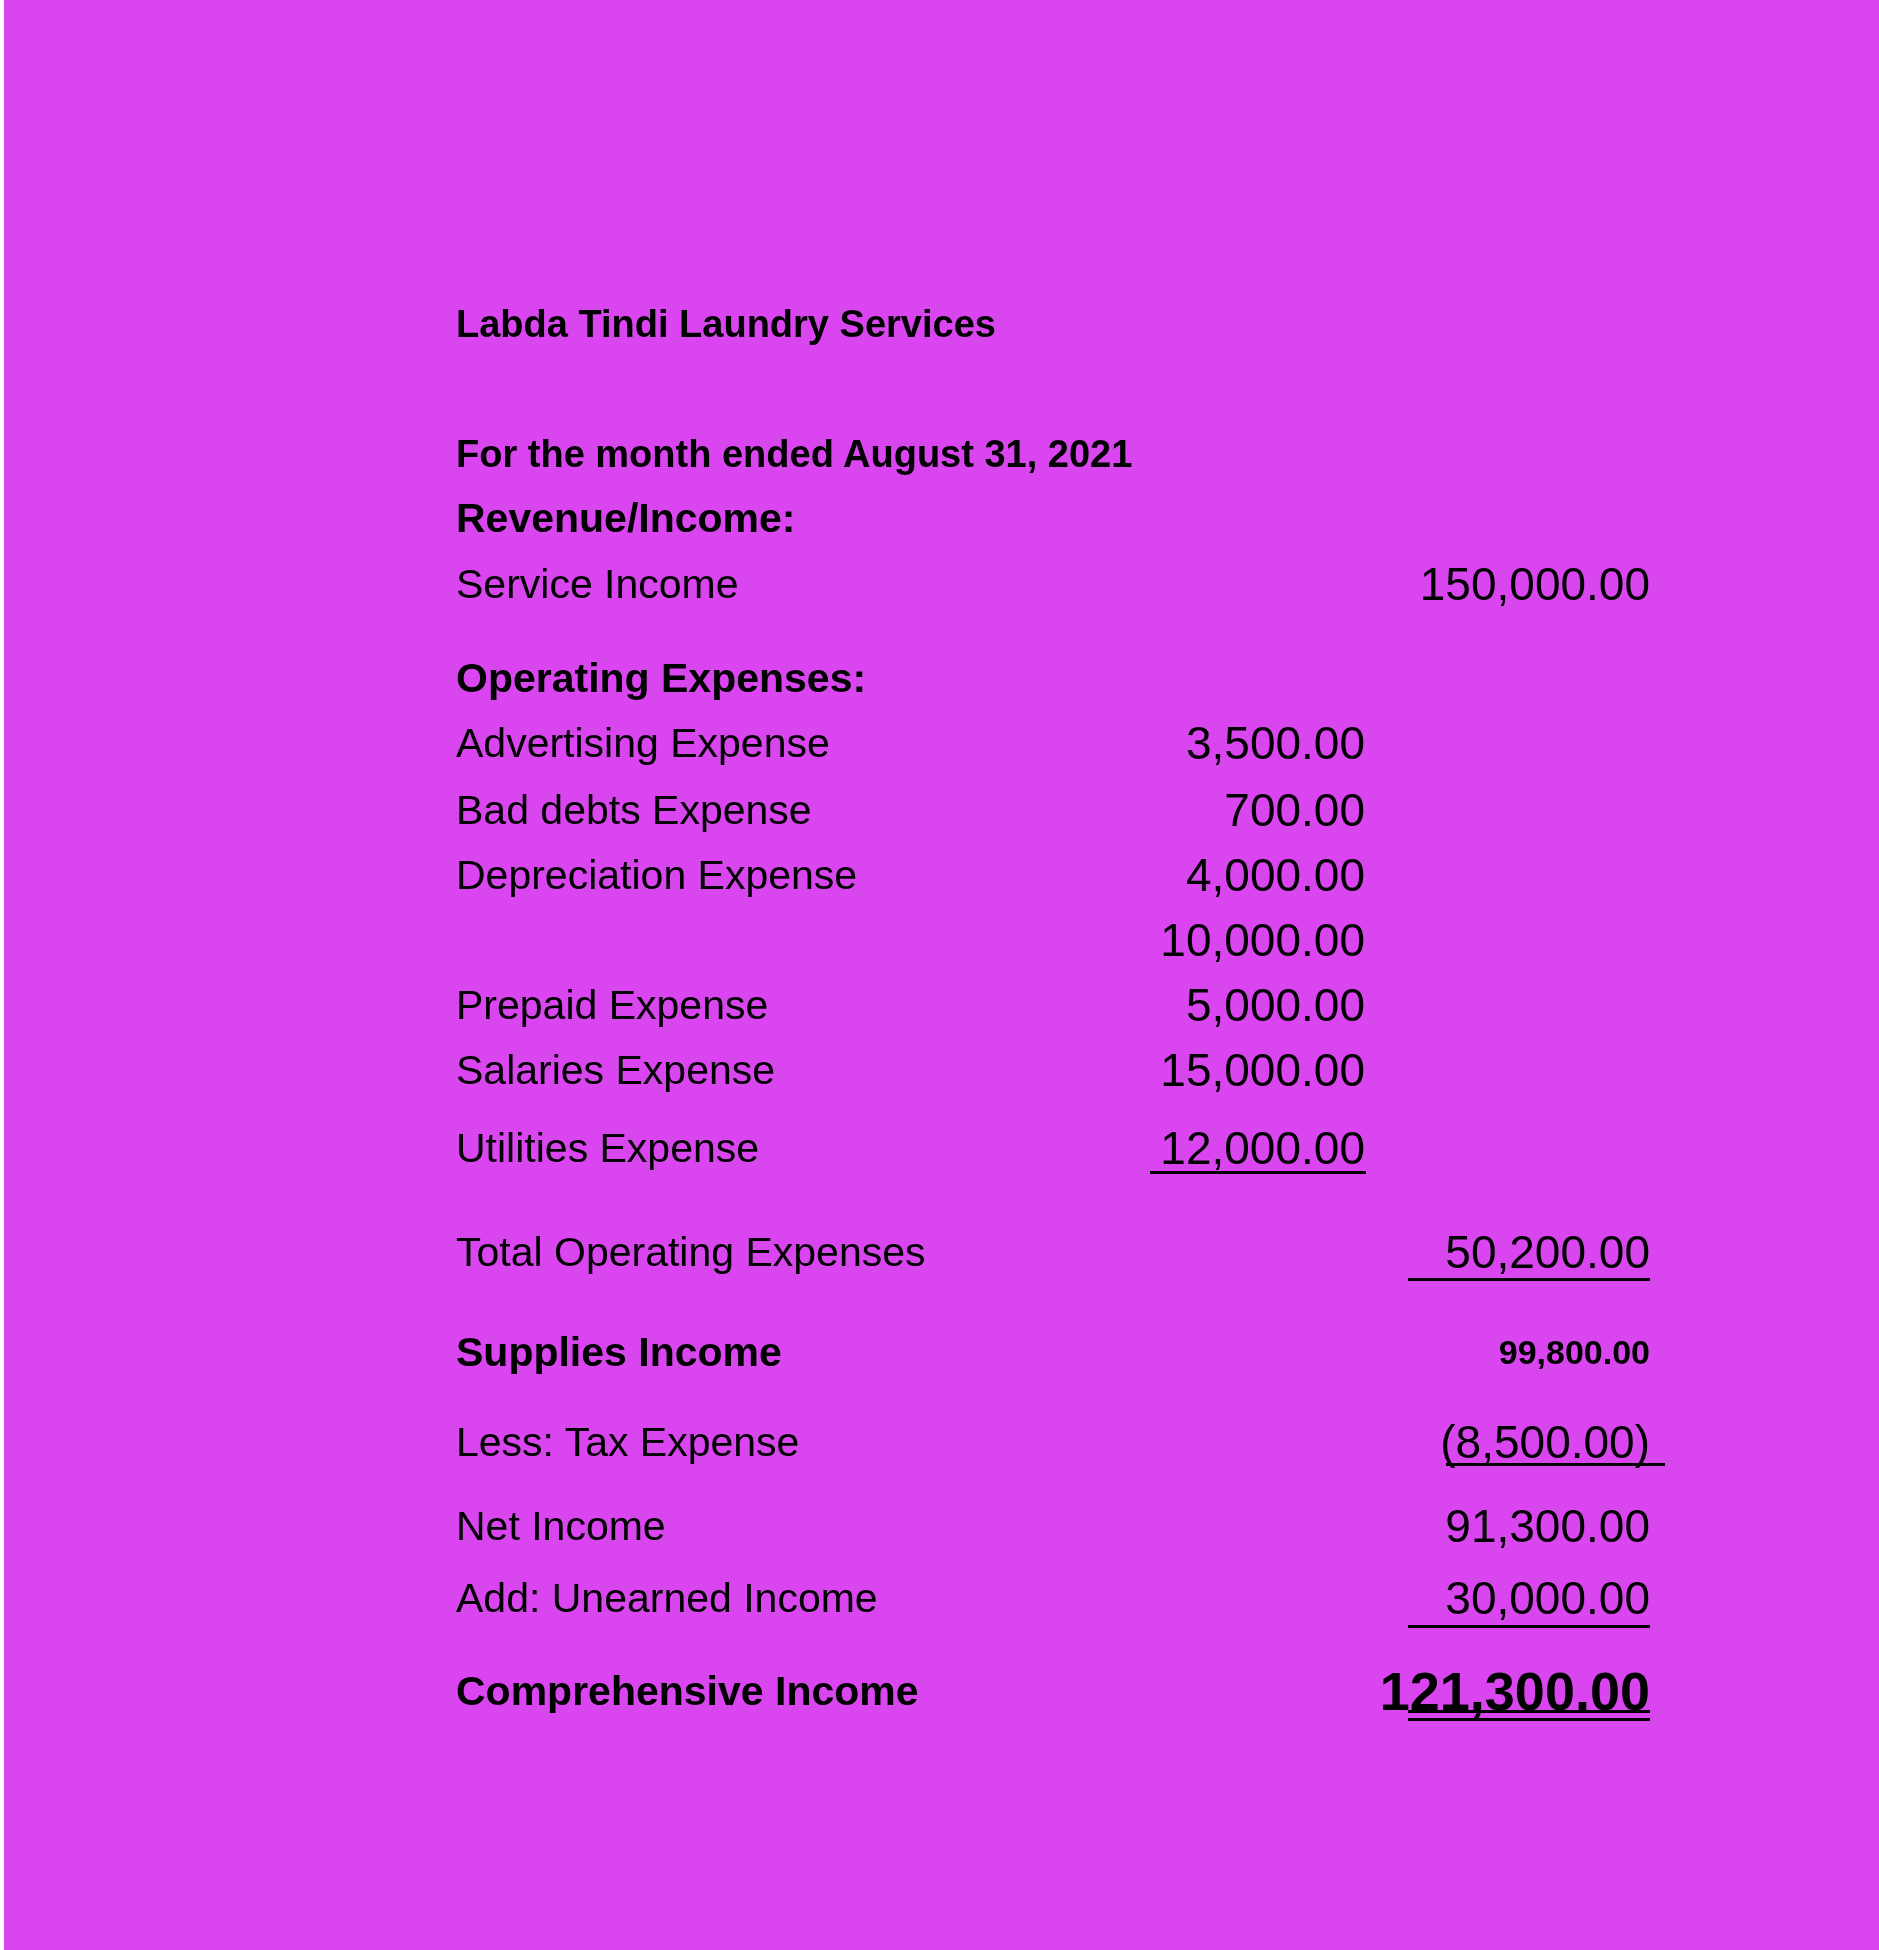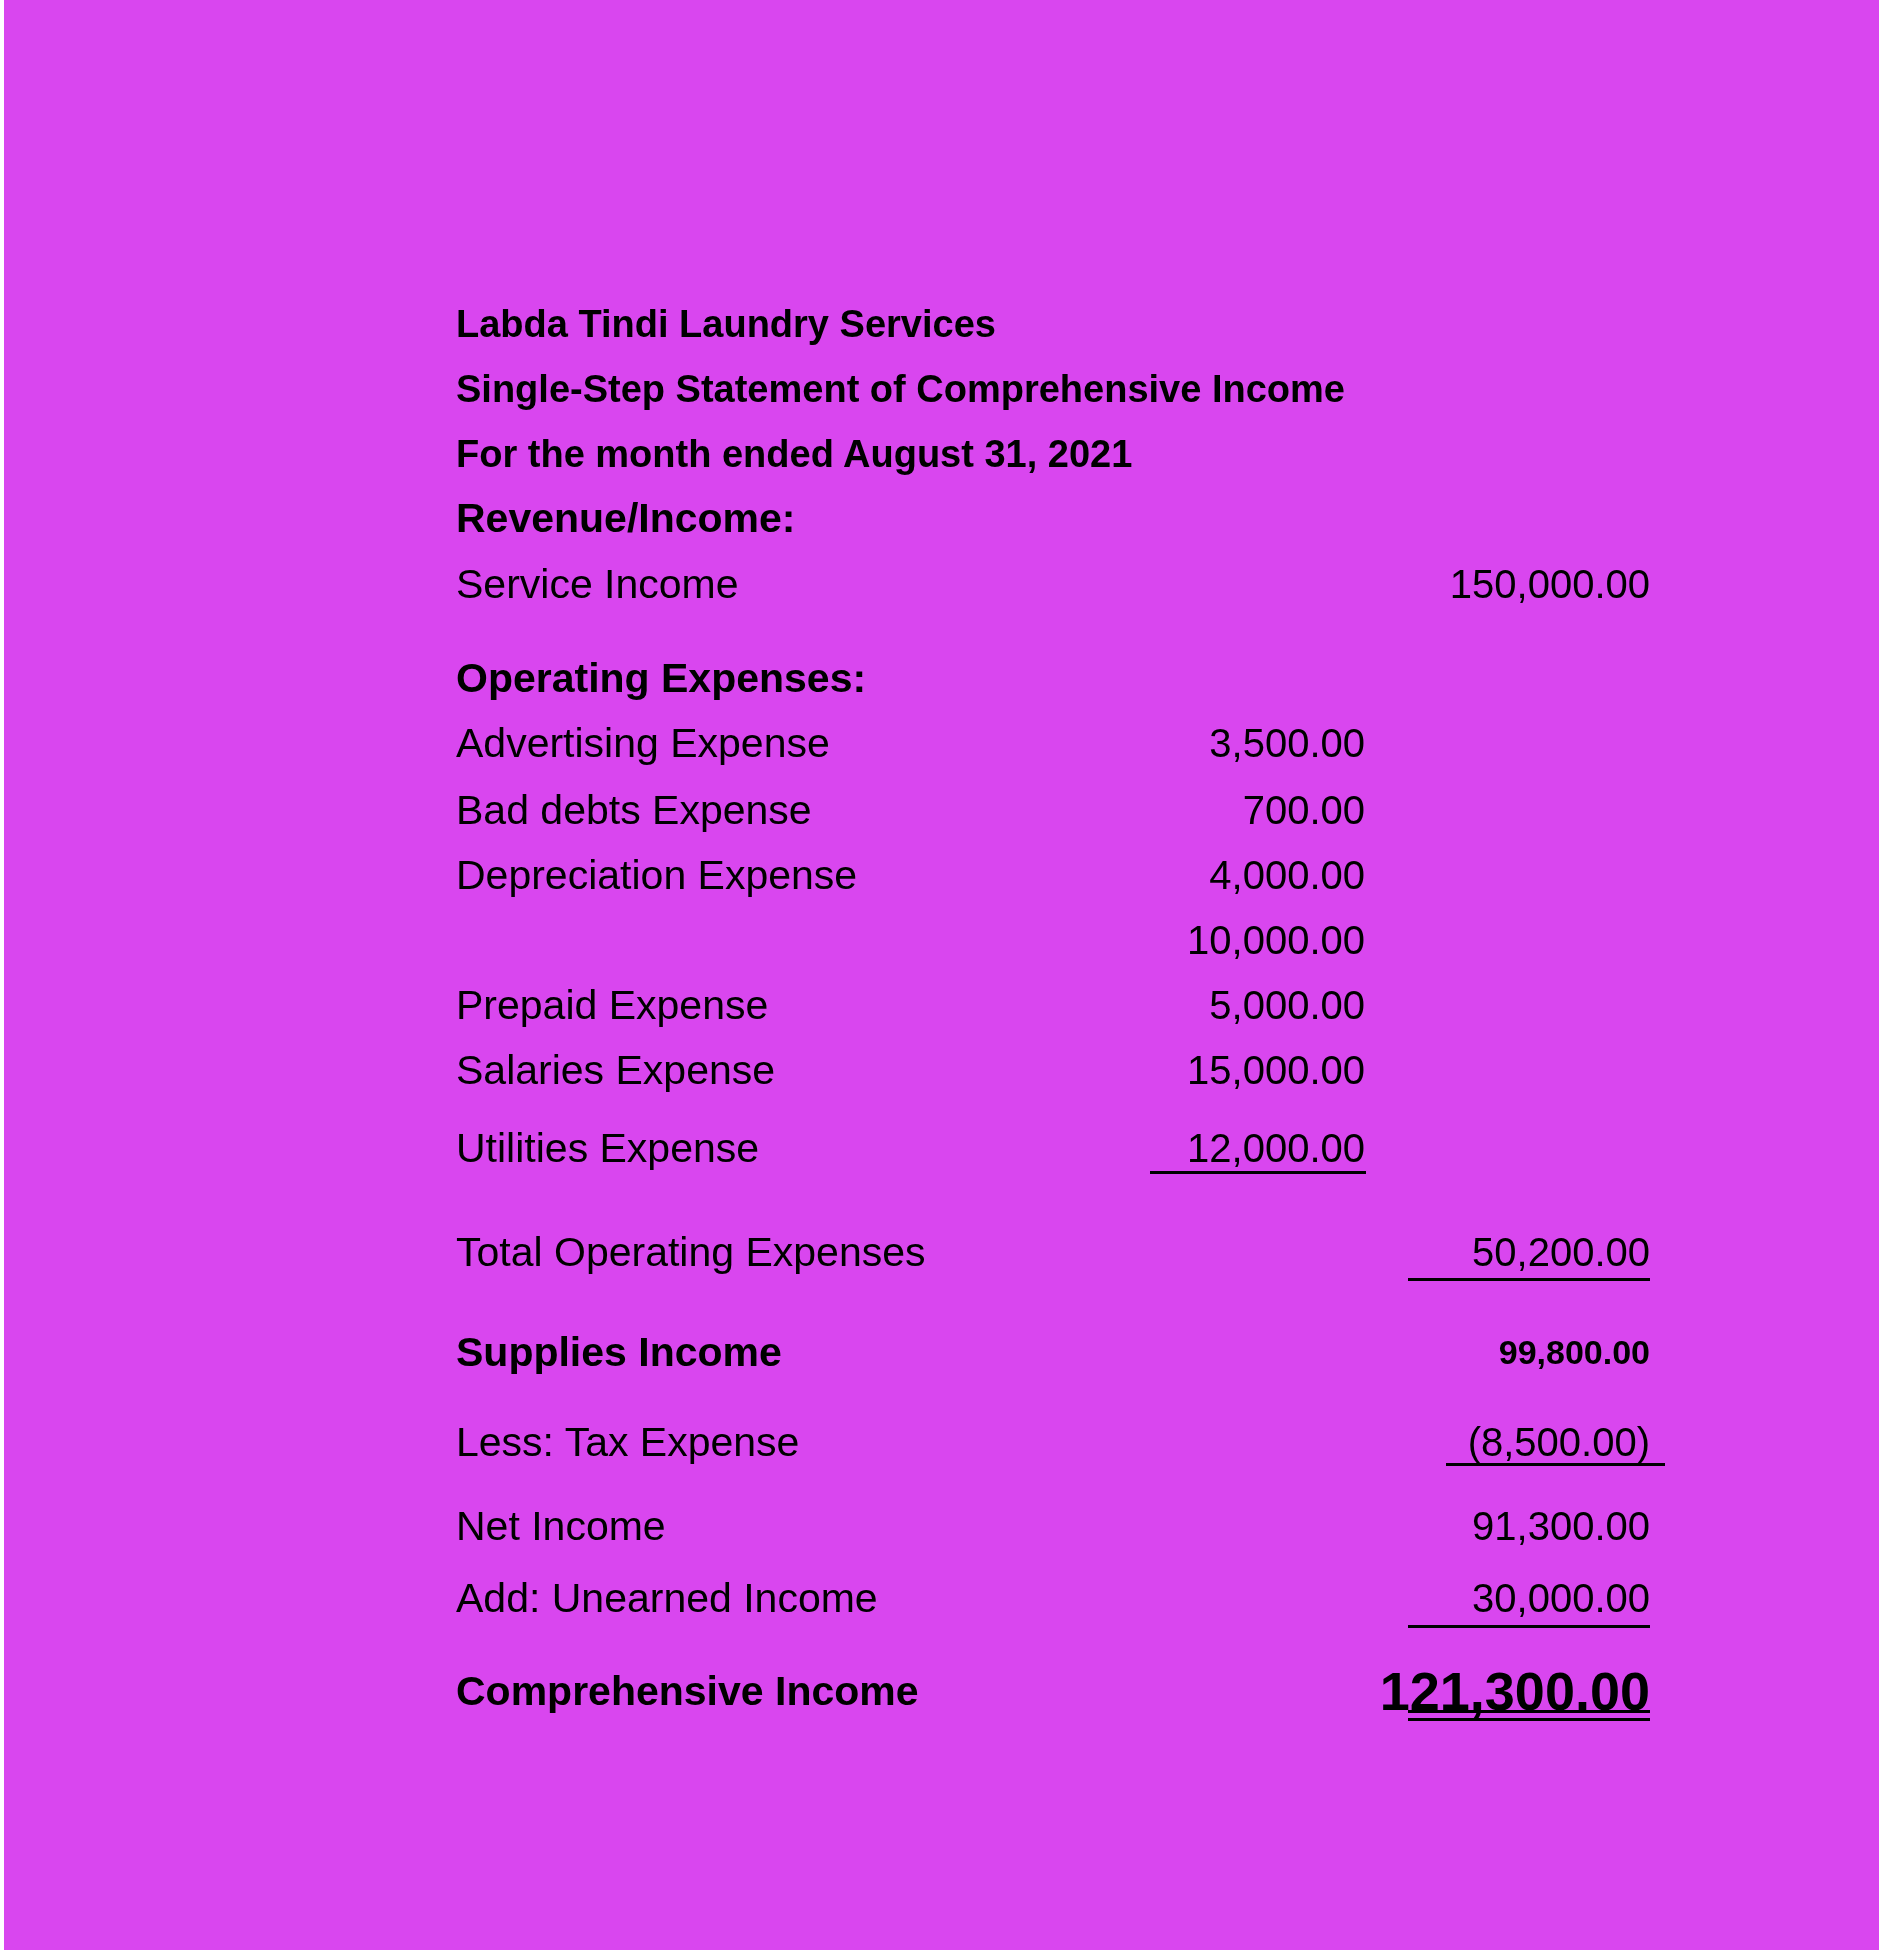--- a/index.html
+++ b/index.html
@@ -2,32 +2,31 @@
 <html><head>
 <meta charset="utf-8">
 <style>
   html, body { margin: 0; padding: 0; background: #ffffff; }
   body { width: 1879px; height: 1950px; position: relative; overflow: hidden;
          font-family: "Liberation Sans", sans-serif; color: #000000; }
   .page { position: absolute; left: 4px; top: 0; width: 1879px; height: 1950px; background: #d946ef; text-decoration: underline; }
   .line { position: absolute; left: 452px; height: 42px; line-height: 42px; font-size: 41px; white-space: nowrap; }
   .bold { font-weight: bold; }
   .title { font-size: 38px; }
-  .num { position: absolute; height: 42px; line-height: 42px; font-size: 40px; white-space: nowrap; text-align: right; }
+  .num { position: absolute; height: 42px; line-height: 42px; font-size: 46px; white-space: nowrap; text-align: right; }
   .c1 { right: calc(1879px - 1361px); }
   .c2 { right: calc(1879px - 1646px); }
   .rule { position: absolute; height: 3px; background: #000000; }
 </style>
 </head>
 <body>
 
 <div class="page">
 
   <div class="line bold title" style="top:303px">Labda Tindi Laundry Services</div>
-  <div class="line bold title" style="top:368px">Single-Step Statement of Comprehensive Income</div>
   <div class="line bold title" style="top:433px">For the month ended August 31, 2021</div>
 
   <div class="line bold" style="top:497px">Revenue/Income:</div>
   <div class="line" style="top:563px">Service Income</div>
   <div class="num c2" style="top:563px">150,000.00</div>
 
   <div class="line bold" style="top:657px">Operating Expenses:</div>
 
   <div class="line" style="top:722px">Advertising Expense</div>
   <div class="num c1" style="top:722px">3,500.00</div>

